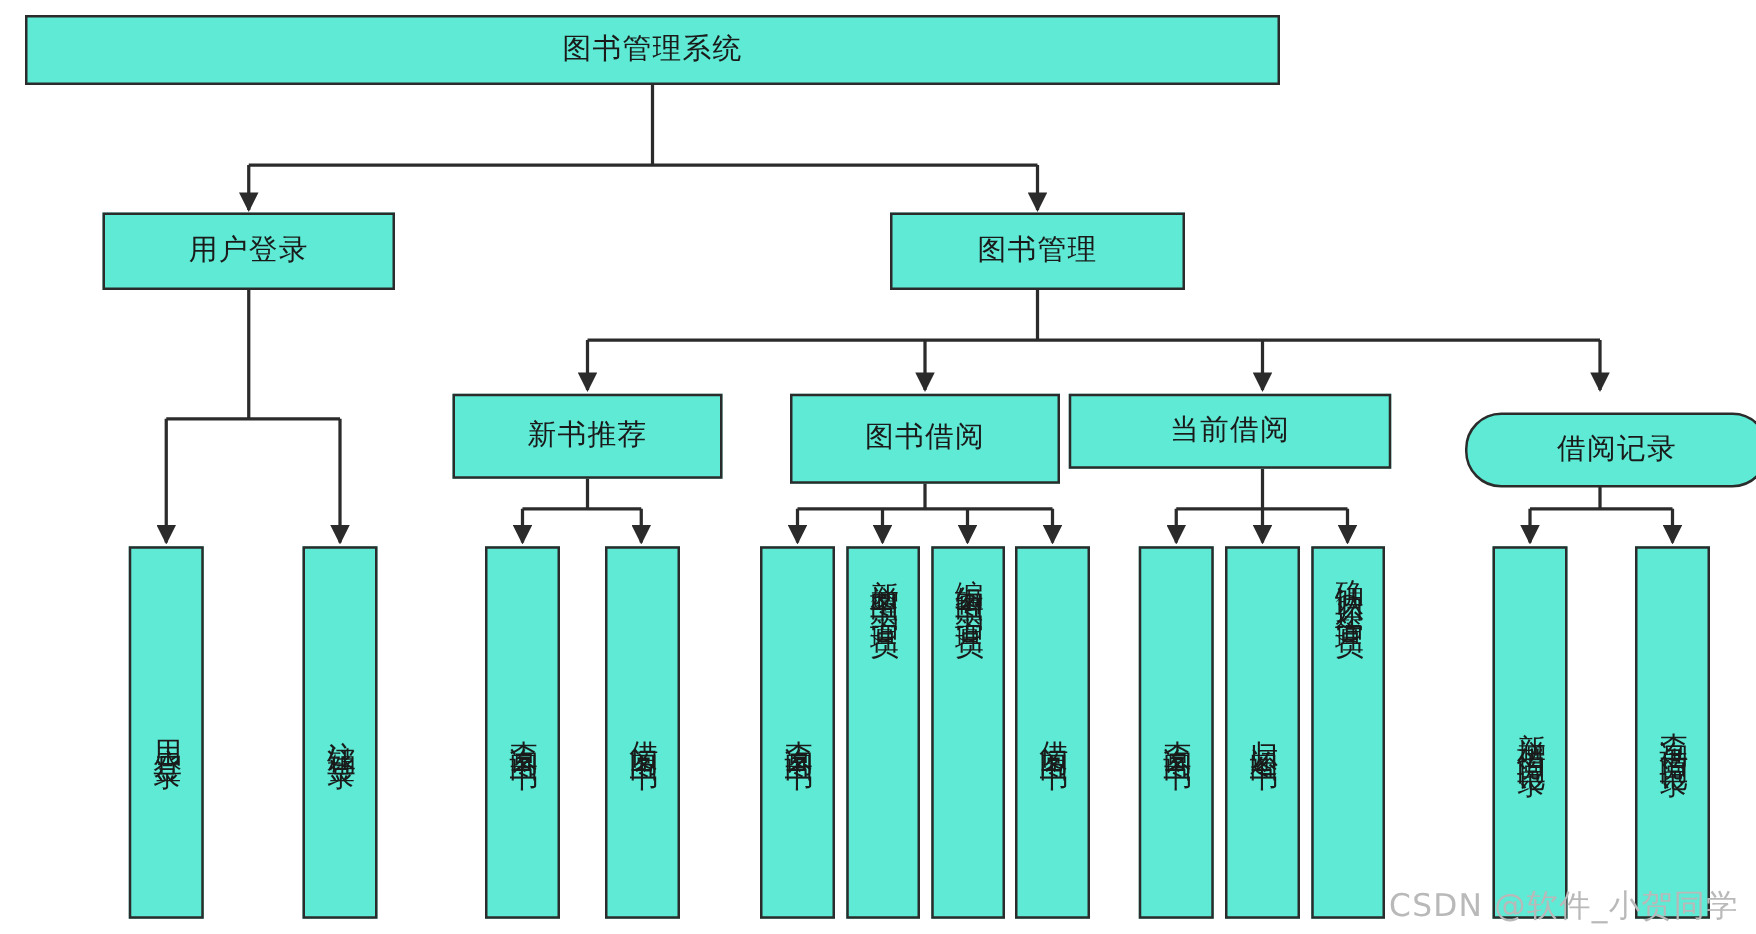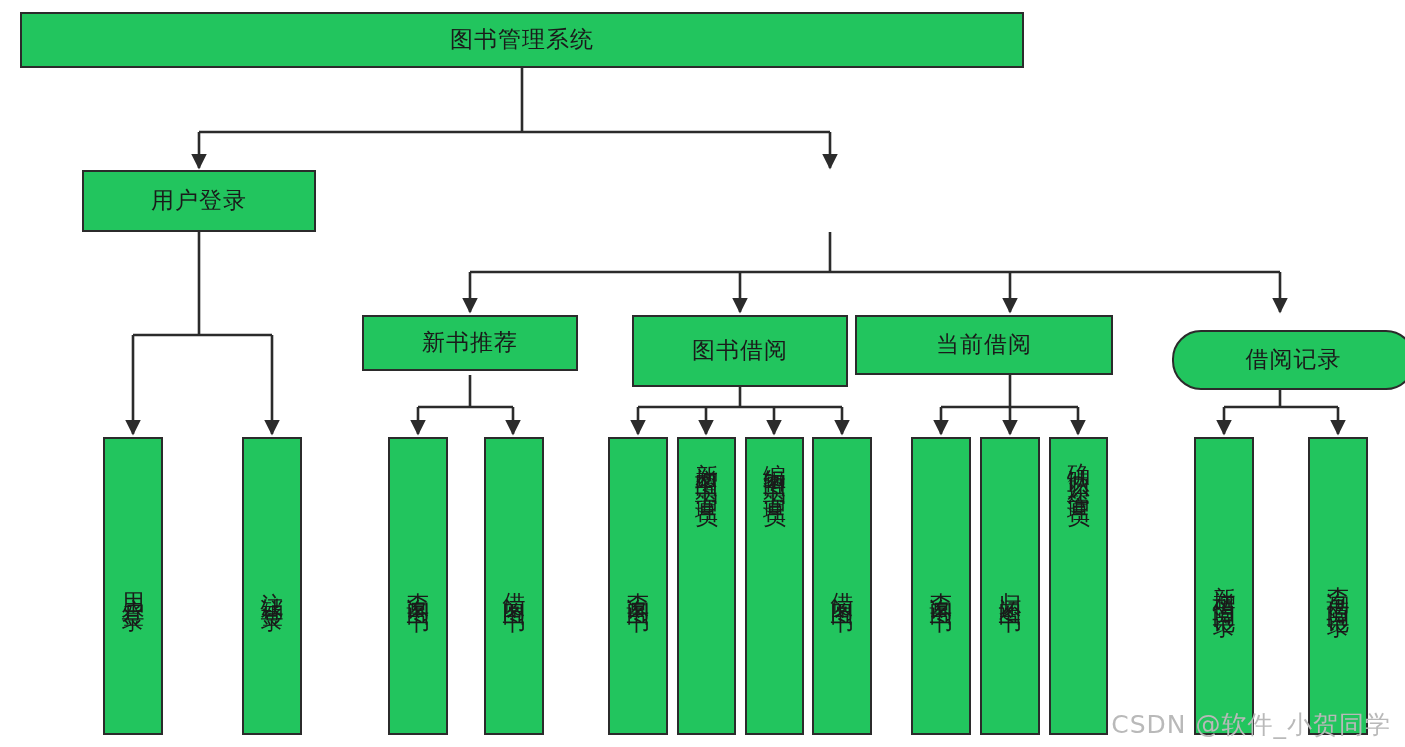--- a/index.html
+++ b/index.html
@@ -10,21 +10,21 @@
     font-family:"DejaVu Sans","Liberation Sans",sans-serif;
     overflow:hidden;
   }
   #stage { position:relative; width:1405px; height:747px; }
 
   #edges { position:absolute; left:0; top:0; width:1405px; height:747px; }
 
   .node {
     position:absolute;
     box-sizing:border-box;
-    background:#22c55e;
+    background:#5eead4;
     border:2.5px solid #2b2b2b;
     display:flex;
     align-items:center;
     justify-content:center;
     color:#1a1a1a;
     z-index:2;
   }
   .node.horiz {
     font-size:23px;
     letter-spacing:1px;
@@ -115,22 +115,25 @@
     </g>
   </svg>
 
   <div class="node horiz root" style="left:20px; top:12px; width:1004px; height:56px;">
     <span>图书管理系统</span>
   </div>
 
   <div class="node horiz" style="left:82px; top:170px; width:234px; height:62px;">
     <span>用户登录</span>
   </div>
+  <div class="node horiz" style="left:712px; top:170px; width:236px; height:62px;">
+    <span>图书管理</span>
+  </div>
 
-  <div class="node horiz" style="left:362px; top:315px; width:216px; height:56px;">
+  <div class="node horiz" style="left:362px; top:315px; width:216px; height:68px;">
     <span>新书推荐</span>
   </div>
   <div class="node horiz" style="left:632px; top:315px; width:216px; height:72px;">
     <span>图书借阅</span>
   </div>
   <div class="node horiz" style="left:855px; top:315px; width:258px; height:60px;">
     <span>当前借阅</span>
   </div>
   <div class="node horiz" style="left:1172px; top:330px; width:243px; height:60px;border-radius:29px;">
     <span>借阅记录</span>

